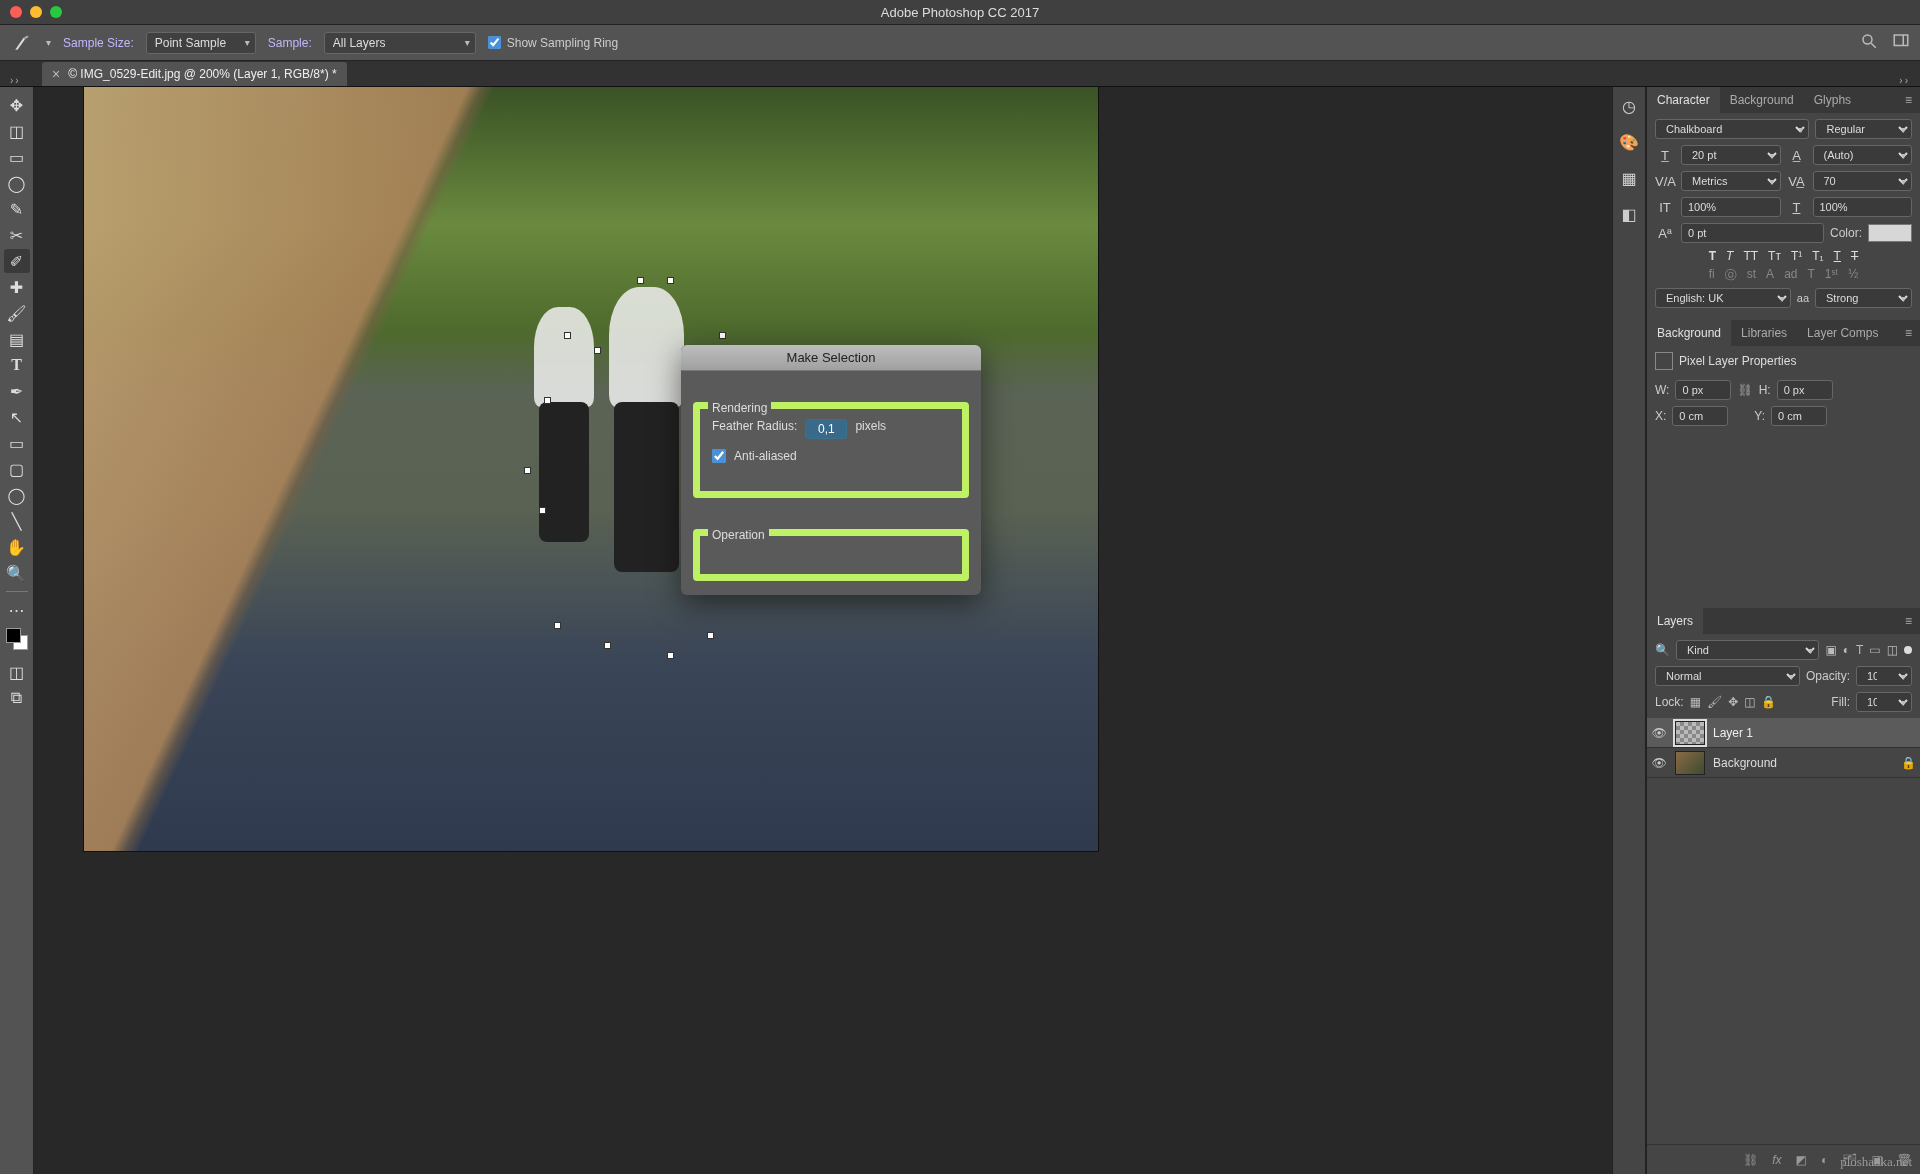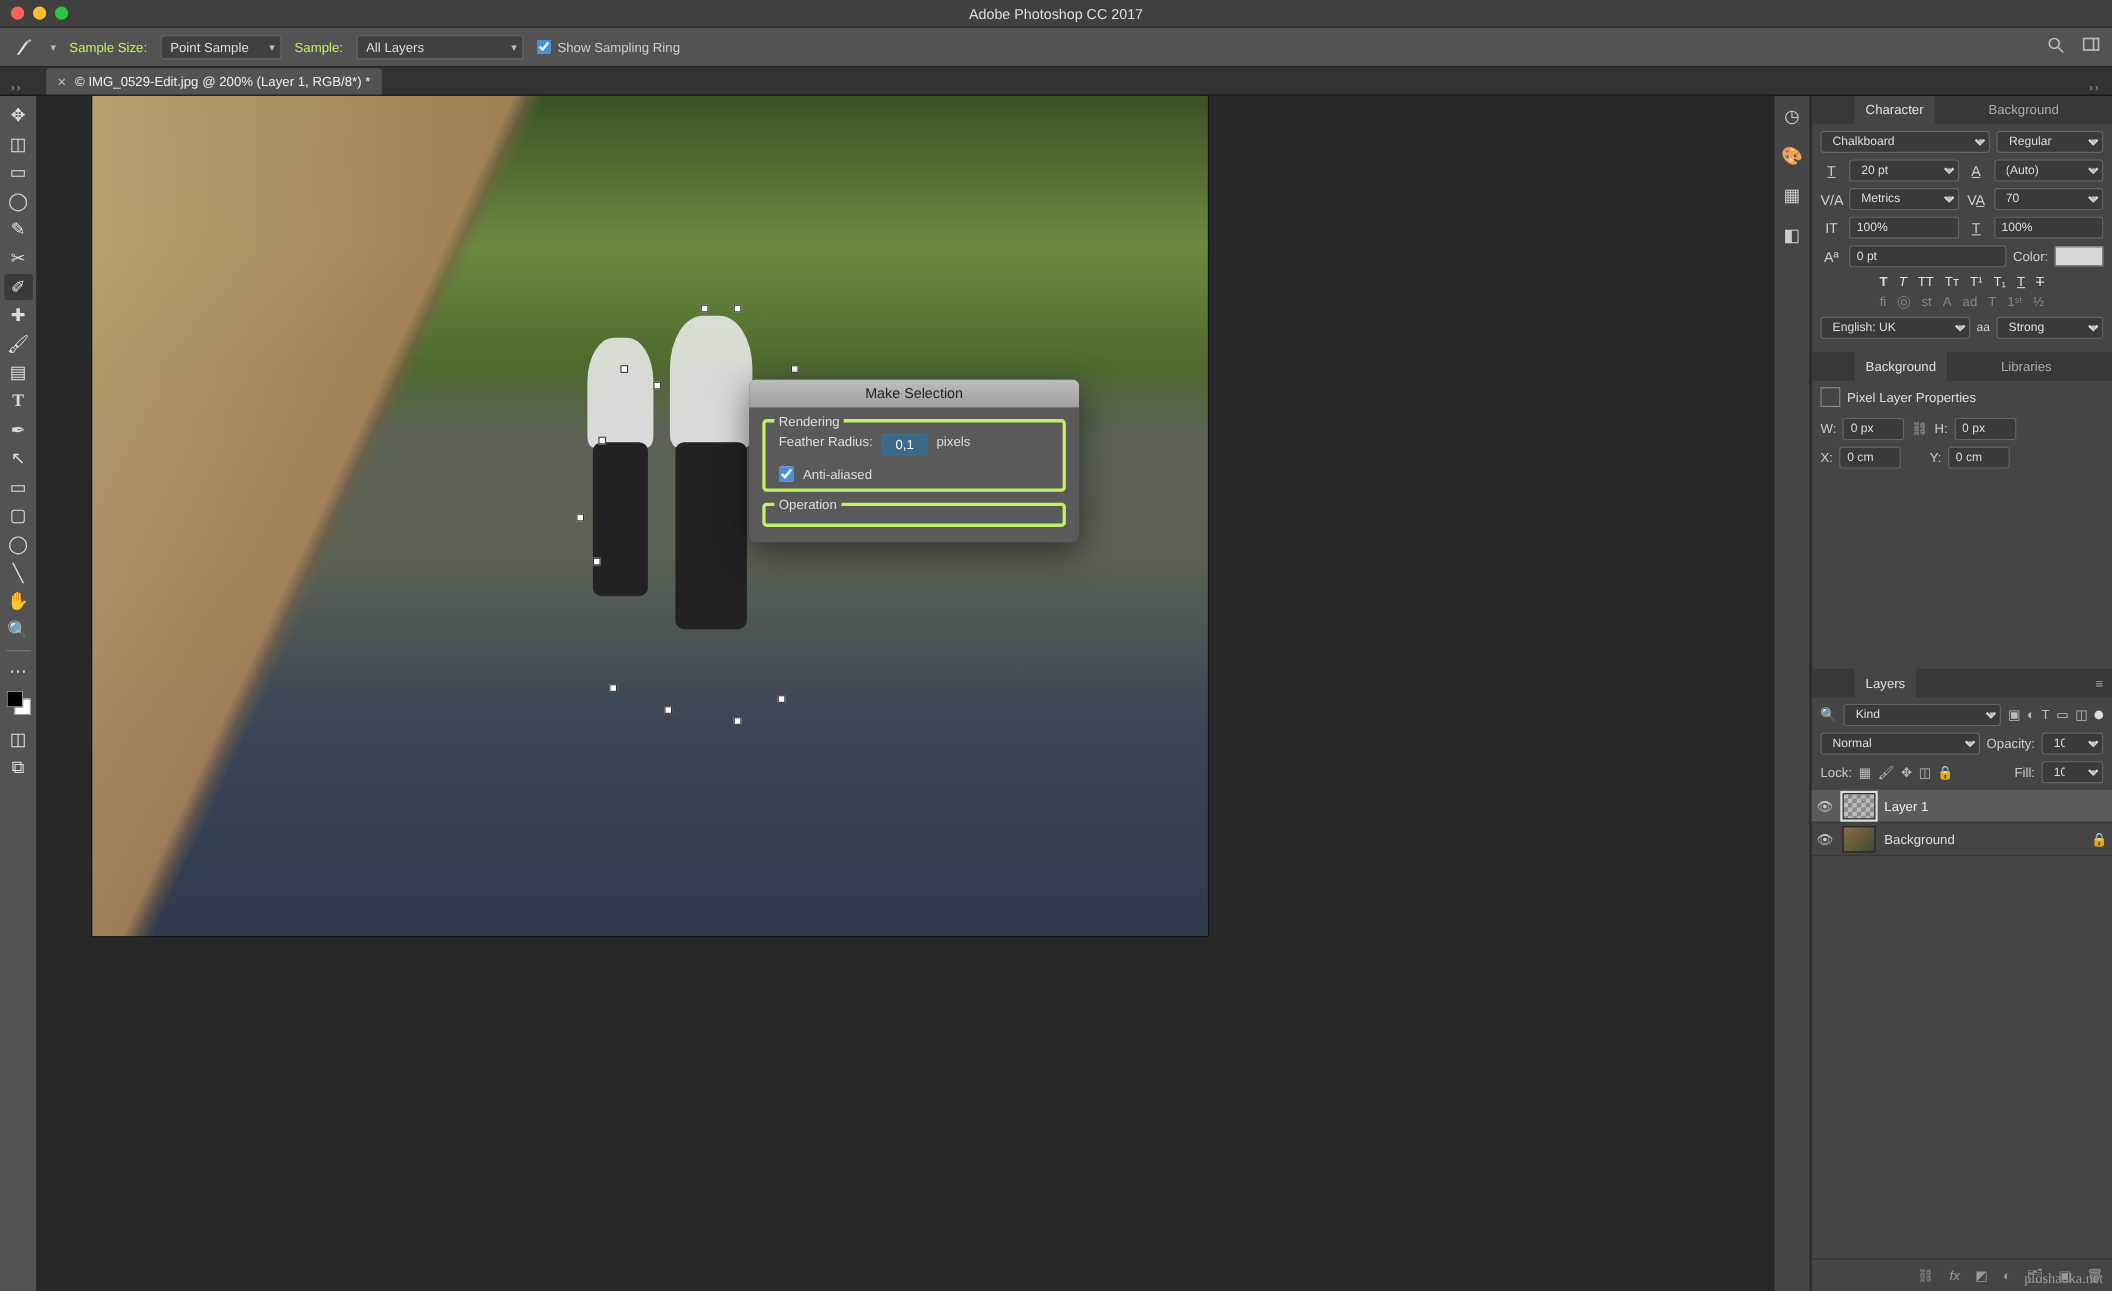--- a/index.html
+++ b/index.html
@@ -10,21 +10,21 @@
 .mac-lights { display: flex; gap: 8px; padding-left: 10px; }
 .mac-dot { width: 12px; height: 12px; border-radius: 50%; }
 .mac-red { background: #ff5f57; }
 .mac-yel { background: #febc2e; }
 .mac-grn { background: #28c840; }
 .title-text { position: absolute; left: 50%; transform: translateX(-50%); color: #ddd; font-size: 13px; }
 
 
 .options-bar { height: 36px; background: #535353; display: flex; align-items: center; padding: 0 10px; gap: 12px; border-bottom: 1px solid #222; }
 .tool-indicator { width: 24px; height: 24px; display: flex; align-items: center; justify-content: center; color: #ddd; font-size: 18px; }
-.opt-label { color: #bef264; font-size: 12px; }
+.opt-label { color: #c4b5fd; font-size: 12px; }
 .opt-select { background: #404040; color: #ddd; border: 1px solid #666; border-radius: 3px; height: 22px; padding: 0 20px 0 8px; font-size: 12px; appearance: none; position: relative; }
 .select-wrap { position: relative; display: inline-flex; align-items: center; }
 .select-wrap::after { content: "▾"; position: absolute; right: 6px; color: #bbb; font-size: 10px; pointer-events: none; }
 .chk { display: inline-flex; align-items: center; gap: 6px; }
 .chk input { width: 13px; height: 13px; accent-color: #4a90d9; }
 .opt-search { margin-left: auto; color: #bbb; font-size: 18px; display:flex; gap:14px; align-items:center; }
 
 
 .tab-strip { height: 26px; background: #323232; display: flex; align-items: flex-end; padding-left: 42px; border-bottom: 1px solid #111; }
 .tab-strip .handle-left{ position:absolute; left:10px; color:#aaa; font-size:10px; letter-spacing:2px; }
@@ -63,21 +63,21 @@
 .status-bar { height: 22px; background: #535353; display: flex; align-items: center; padding: 0 14px; gap: 20px; color: #ddd; font-size: 11px; border-top: 1px solid #222; }
 .status-bar .arrow-r { color:#bbb; }
 
 
 .icon-strip { width: 34px; background: #454545; border-left: 1px solid #222; border-right: 1px solid #222; display: flex; flex-direction: column; align-items: center; padding-top: 8px; gap: 14px; }
 .icon-strip .panel-icon{ width:22px; height:22px; display:flex; align-items:center; justify-content:center; color:#ccc; font-size:16px; }
 
 
 .panels { width: 274px; background: #454545; display: flex; flex-direction: column; border-left: 1px solid #222; }
 .panel-tabs { display: flex; background: #383838; height: 26px; align-items: center; }
-.panel-tab { padding: 16px 10px; height: 100%; display: flex; align-items: center; color: #aaa; font-size: 12px; margin-left: 39px; }
+.panel-tab { padding: 16px 10px; height: 100%; display: flex; align-items: center; color: #aaa; font-size: 12px; }
 .panel-tab.active { background: #454545; color: #e0e0e0; }
 .panel-menu { margin-left: auto; padding: 0 8px; color: #aaa; }
 .panel-body { padding: 6px 8px; }
 .row { display: flex; align-items: center; gap: 6px; margin-bottom: 6px; }
 .mini-select { flex: 1; background: #3a3a3a; border: 1px solid #666; color: #ddd; height: 20px; padding: 0 18px 0 6px; font-size: 11px; border-radius: 3px; }
 .mini-input { background: #3a3a3a; border: 1px solid #666; color: #ddd; height: 20px; padding: 0 6px; font-size: 11px; border-radius: 3px; width: 56px; }
 .icon-lbl { color: #ccc; font-size: 13px; width: 20px; text-align: center; }
 .char-icons { display:flex; gap:10px; justify-content:center; color:#ddd; font-size:13px; margin:4px 0; }
 .char-icons.dim { color:#888; }
 
@@ -90,21 +90,21 @@
 .layer-lock { margin-left: auto; color: #aaa; }
 .panel-footer { height: 30px; border-top: 1px solid #333; display: flex; align-items: center; justify-content: flex-end; padding: 0 8px; gap: 14px; color: #999; font-size: 13px; margin-top:auto; }
 .panels-section{ display:flex; flex-direction:column; }
 .panels-flex{ flex:1; display:flex; flex-direction:column; }
 
 
 .dialog { position: absolute; left: 681px; top: 345px; width: 300px; background: #5a5a5a; border-radius: 6px; box-shadow: 0 8px 30px rgba(0,0,0,0.5); overflow: hidden; }
 .dialog-title { height: 26px; background: linear-gradient(#bdbdbd,#a0a0a0); color: #222; display: flex; align-items: center; justify-content: center; font-size: 13px; border-bottom:1px solid #777; }
 .dialog-body { display: flex; padding: 10px 12px 14px; gap: 12px; }
 .dialog-left { flex: 1; display: flex; flex-direction: column; gap: 10px; }
-.fieldset { border: 3px solid #bef264; border-radius: 4px; padding: 10px 12px 6px; position: relative; }
+.fieldset { border: 7px solid #bef264; border-radius: 4px; padding: 10px 12px 28px; position: relative; margin-top: 21px; }
 .fieldset-legend { position: absolute; top: -8px; left: 8px; background: #5a5a5a; padding: 0 4px; color: #ddd; font-size: 12px; }
 .feather-row { display: flex; align-items: flex-start; gap: 8px; color: #ddd; margin-bottom: 10px; }
 .feather-input { width: 42px; height: 20px; background: #3a6a8a; color: #fff; border: 1px solid #38728f; text-align: center; font-size: 12px; border-radius: 3px; }
 .dlg-chk { display: flex; align-items: center; gap: 8px; color: #ddd; }
 .dlg-chk input{ width:14px; height:14px; accent-color:#4a90d9; }
 .radio-col { display: flex; flex-direction: column; gap: 8px; }
 .radio-row { display: flex; align-items: center; gap: 8px; color: #ddd; }
 .radio-row.disabled { color: #888; }
 .radio-row input[type=radio]{ width:13px; height:13px; accent-color:#ddd; }
 .dialog-right { width: 66px; display: flex; flex-direction: column; gap: 10px; padding-top: 2px; }

